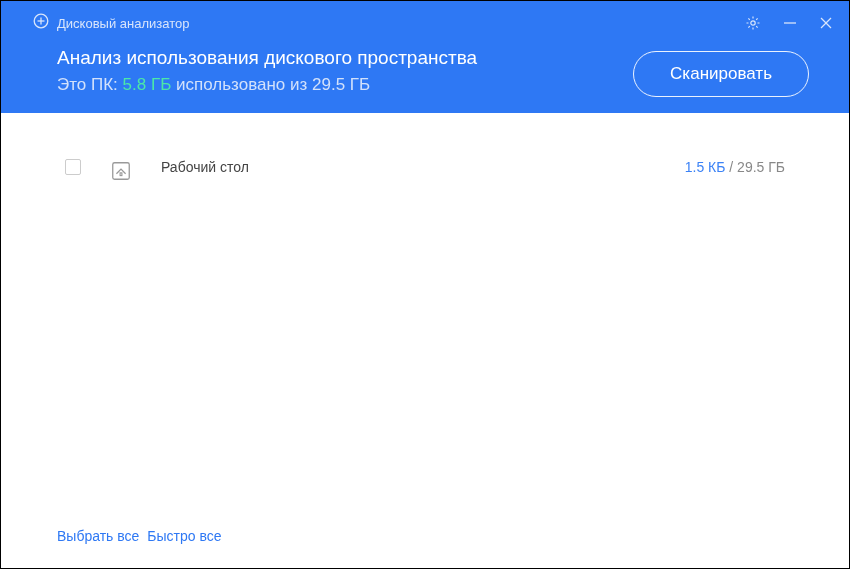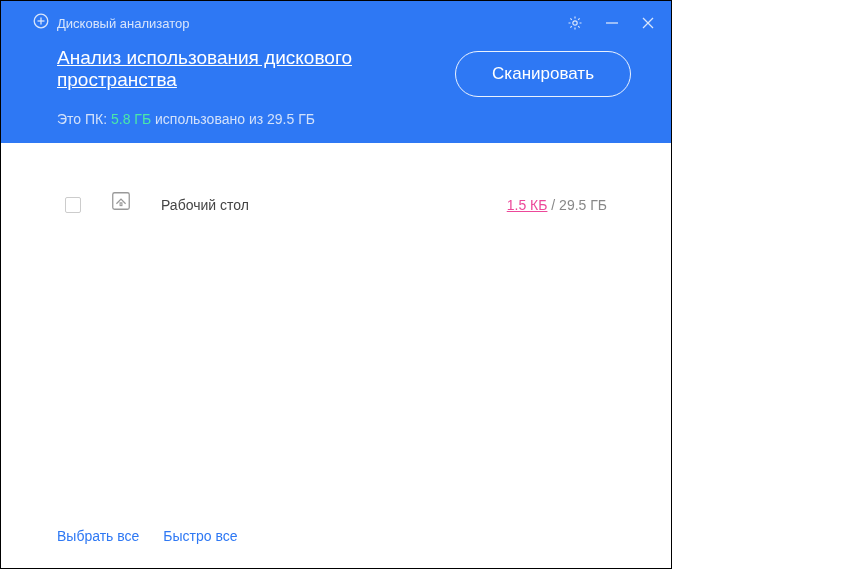--- a/index.html
+++ b/index.html
@@ -4,21 +4,21 @@
 <style>
 * { margin: 0; padding: 0; box-sizing: border-box; }
 body {
   font-family: -apple-system, BlinkMacSystemFont, "Segoe UI", Arial, sans-serif;
   background: #fff;
   width: 850px;
   height: 569px;
   overflow: hidden;
 }
 .window {
-  width: 672px;
+  width: 850px;
   height: 569px;
   display: flex;
   flex-direction: column;
   border: 1px solid #000;
 }
 .header {
   background: #2e78f4;
   color: #fff;
   padding: 0;
 }
@@ -55,32 +55,31 @@
   align-items: flex-start;
   padding: 8px 40px 16px 56px;
 }
 .header-text {
   flex: 1;
 }
 .header-title {
   font-size: 19px;
   font-weight: 500;
   color: #fff;
-  margin-bottom: 20px;
-  text-decoration: underline;
+  margin-bottom: 6px;
 }
 .header-desc {
   font-size: 12.5px;
   color: #d2e1fb;
   line-height: 1.45;
   max-width: 480px;
   margin-bottom: 6px;
 }
 .header-info {
-  font-size: 14px;
+  font-size: 17px;
   color: #d2e1fb;
 }
 .header-info .green {
   color: #4be8a8;
 }
 .scan-btn {
   border: 1.5px solid rgba(255,255,255,0.9);
   color: #fff;
   background: transparent;
   padding: 12px 36px;
@@ -89,21 +88,21 @@
   cursor: pointer;
   margin-top: 4px;
 }
 .main {
   flex: 1;
   padding: 28px 56px 0 56px;
   overflow-y: auto;
 }
 .row {
   display: flex;
-  align-items: flex-end;
+  align-items: flex-start;
   padding: 18px 8px;
   border-bottom: 1px solid #eee;
   gap: 28px;
 }
 .row:last-child { border-bottom: none; }
 .checkbox {
   width: 16px;
   height: 16px;
   border: 1.5px solid #ccc;
   border-radius: 2px;
@@ -131,30 +130,29 @@
   font-size: 14px;
   color: #444;
   flex: 1;
 }
 .row-stats {
   font-size: 14px;
   color: #888;
   white-space: nowrap;
 }
 .row-stats .used {
-  color: #ec4899;
-  text-decoration: underline;
+  color: #3b82f6;
 }
 .row-stats .sep {
   color: #888;
 }
 .footer {
   padding: 16px 56px 24px 56px;
   display: flex;
-  gap: 24px;
+  gap: 8px;
 }
 .footer a {
   color: #2e78f4;
   font-size: 14px;
   cursor: pointer;
   text-decoration: none;
 }
 </style>
 </head>
 <body>

